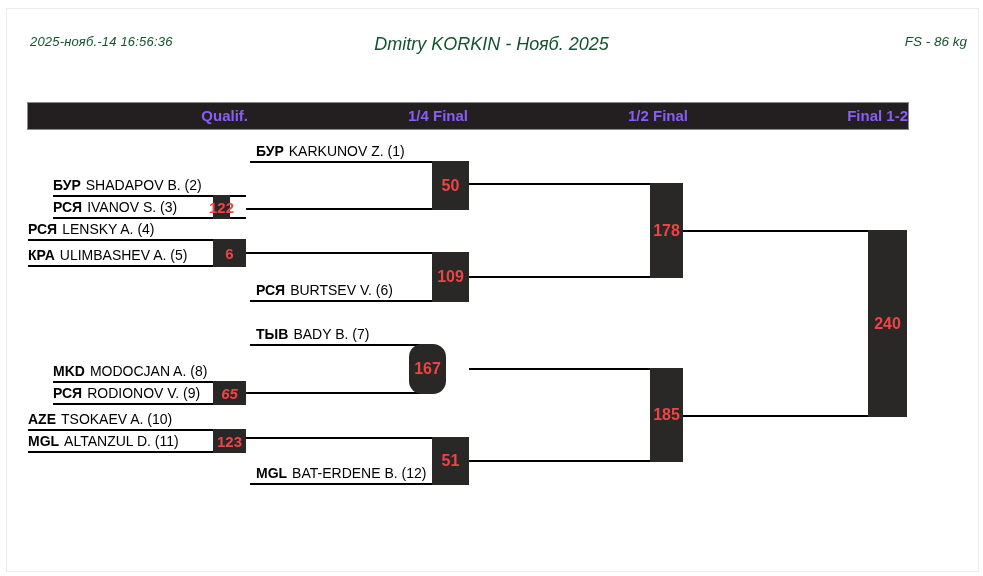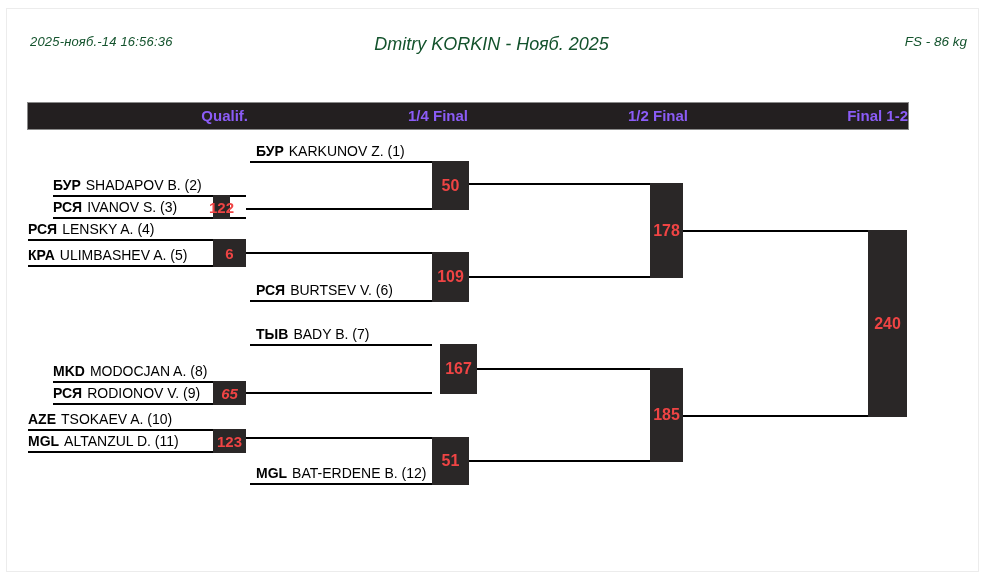--- a/index.html
+++ b/index.html
@@ -82,21 +82,21 @@
 <div class="hline" style="left:469px; top:460px; width:181px;"></div>
 <div class="hline" style="left:683px; top:415px; width:185px;"></div>
 
 <div class="mbox small" style="left:213px; top:195px; width:17px; height:24px;">122</div>
 <div class="mbox small" style="left:213px; top:239px; width:33px; height:28px;">6</div>
 <div class="mbox small" style="left:213px; top:381px; width:33px; height:24px;font-style:italic;">65</div>
 <div class="mbox small" style="left:213px; top:429px; width:33px; height:24px;">123</div>
 
 <div class="mbox" style="left:432px; top:161px; width:37px; height:49px;">50</div>
 <div class="mbox" style="left:432px; top:252px; width:37px; height:50px;">109</div>
-<div class="mbox" style="left:440px; top:344px; width:37px; height:50px;">167</div>
+<div class="mbox" style="left:409px; top:344px; width:37px; height:50px;border-radius:13px;">167</div>
 <div class="mbox" style="left:432px; top:437px; width:37px; height:48px;">51</div>
 
 <div class="mbox" style="left:650px; top:183px; width:33px; height:95px;">178</div>
 <div class="mbox" style="left:650px; top:368px; width:33px; height:94px;">185</div>
 
 <div class="mbox" style="left:868px; top:230px; width:39px; height:187px;">240</div>
 
 <div class="player" style="left:256px; top:142px;">
   <span class="code">БУР</span><span>KARKUNOV Z. (1)</span>
 </div>

